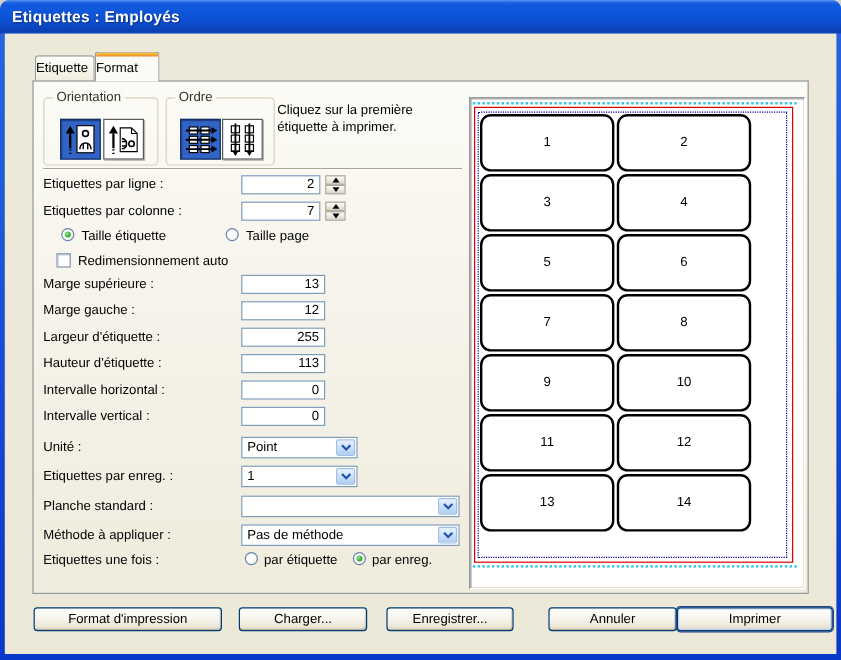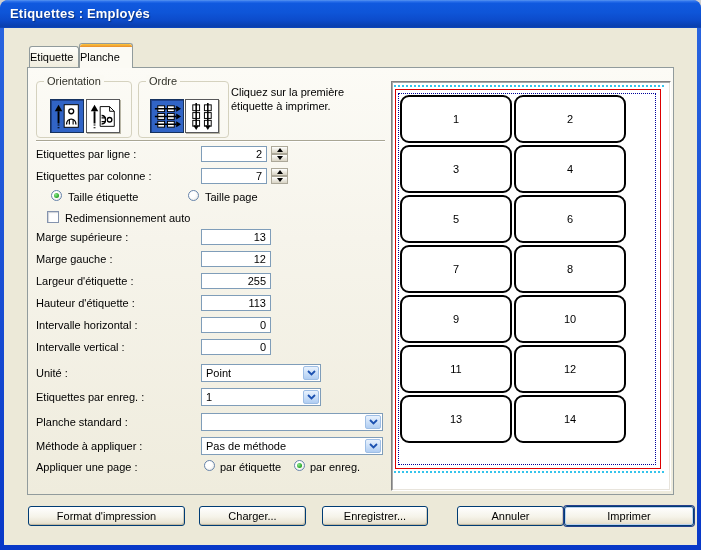--- a/index.html
+++ b/index.html
@@ -52,21 +52,21 @@
     border:1px solid #ACA899;display:flex;align-items:center;justify-content:center;}
   .spin .up{top:0;} .spin .dn{top:8px;}
   .tri-up{width:0;height:0;border-left:3px solid transparent;border-right:3px solid transparent;border-bottom:4px solid #000;}
   .tri-dn{width:0;height:0;border-left:3px solid transparent;border-right:3px solid transparent;border-top:4px solid #000;}
 
   .combo{position:absolute;left:173px;height:18px;border:1px solid #7F9DB9;background:#fff;}
   .combo .cval{position:absolute;left:4px;top:2px;font-size:11px;color:#000;white-space:nowrap;}
   .combo .cbtn{position:absolute;right:1px;top:1px;bottom:1px;width:16px;border-radius:2px;
     background:linear-gradient(180deg,#E9F2FD 0%,#CCE0F8 50%,#B0CDF2 100%);border:1px solid #9EBEE5;
     display:flex;align-items:center;justify-content:center;}
-  .w-combo-s{width:120px;padding-left:28px;} .w-combo-l{width:182px;}
+  .w-combo-s{width:97px;padding-left:28px;} .w-combo-l{width:182px;}
 
   .radio{position:absolute;width:11px;height:11px;border:1px solid #6784AB;border-radius:50%;
     background:radial-gradient(circle at 35% 35%,#FFFFFF 40%,#E3E3DE);}
   .radio.checked::after{content:"";position:absolute;left:2px;top:2px;width:5px;height:5px;border-radius:50%;
     background:radial-gradient(circle at 35% 35%,#8DE78D,#1E9E1E 75%);}
   .checkbox{position:absolute;width:12px;height:12px;border:1px solid #8493AE;background:#fff;
     box-shadow:inset 1px 1px 1px rgba(60,70,90,.25);}
   .rlabel{position:absolute;font-size:11px;color:#000;white-space:nowrap;}
 
   
@@ -91,21 +91,21 @@
 </head>
 <body>
 
 <div class="window">
   <div class="titlebar">
     <span class="title">Etiquettes : Employés</span>
   </div>
   <div class="client">
 
     <div class="tab tab-inactive">Etiquette</div>
-    <div class="tab tab-active">Planche</div>
+    <div class="tab tab-active">Format</div>
 
     <div class="panel">
 
       <div class="groupbox" style="left:110px;top:13px;width:91px;height:57px;">
         <span class="gb-label">Ordre</span>
         <div class="iconbtn sel" style="left:11px;top:17px;">
           <svg width="32" height="32" viewBox="0 0 33 33">
             <g fill="#fff" stroke="#000">
               <rect x="7" y="6" width="7" height="6"></rect>
                 <rect x="17" y="6" width="7" height="6"></rect>
@@ -259,21 +259,21 @@
       <span class="flabel" style="top:372px;">Méthode à appliquer :</span>
       <div class="combo w-combo-l" style="top:369px;">
         <span class="cval">Pas de méthode</span>
         <span class="cbtn">
           <svg width="9" height="6" viewBox="0 0 9 6">
               <path d="M1 1 L4.5 4.5 L8 1" stroke="#1C51B0" stroke-width="1.8" fill="none"></path>
             </svg>
         </span>
       </div>
 
-      <span class="flabel" style="top:393px;">Appliquer une page :</span>
+      <span class="flabel" style="top:393px;">Etiquettes une fois :</span>
       <span class="radio" style="left:176px;top:392px;"></span>
       <span class="rlabel" style="left:192px;top:393px;">par étiquette</span>
       <span class="radio checked" style="left:266px;top:392px;"></span>
       <span class="rlabel" style="left:282px;top:393px;">par enreg.</span>
 
       <div class="preview">
         <div class="cyanline" style="top:3px;"></div>
         <div class="redrect"></div>
         <div class="bluerect"></div>
         <div class="cyanline" style="top:389px;"></div>

